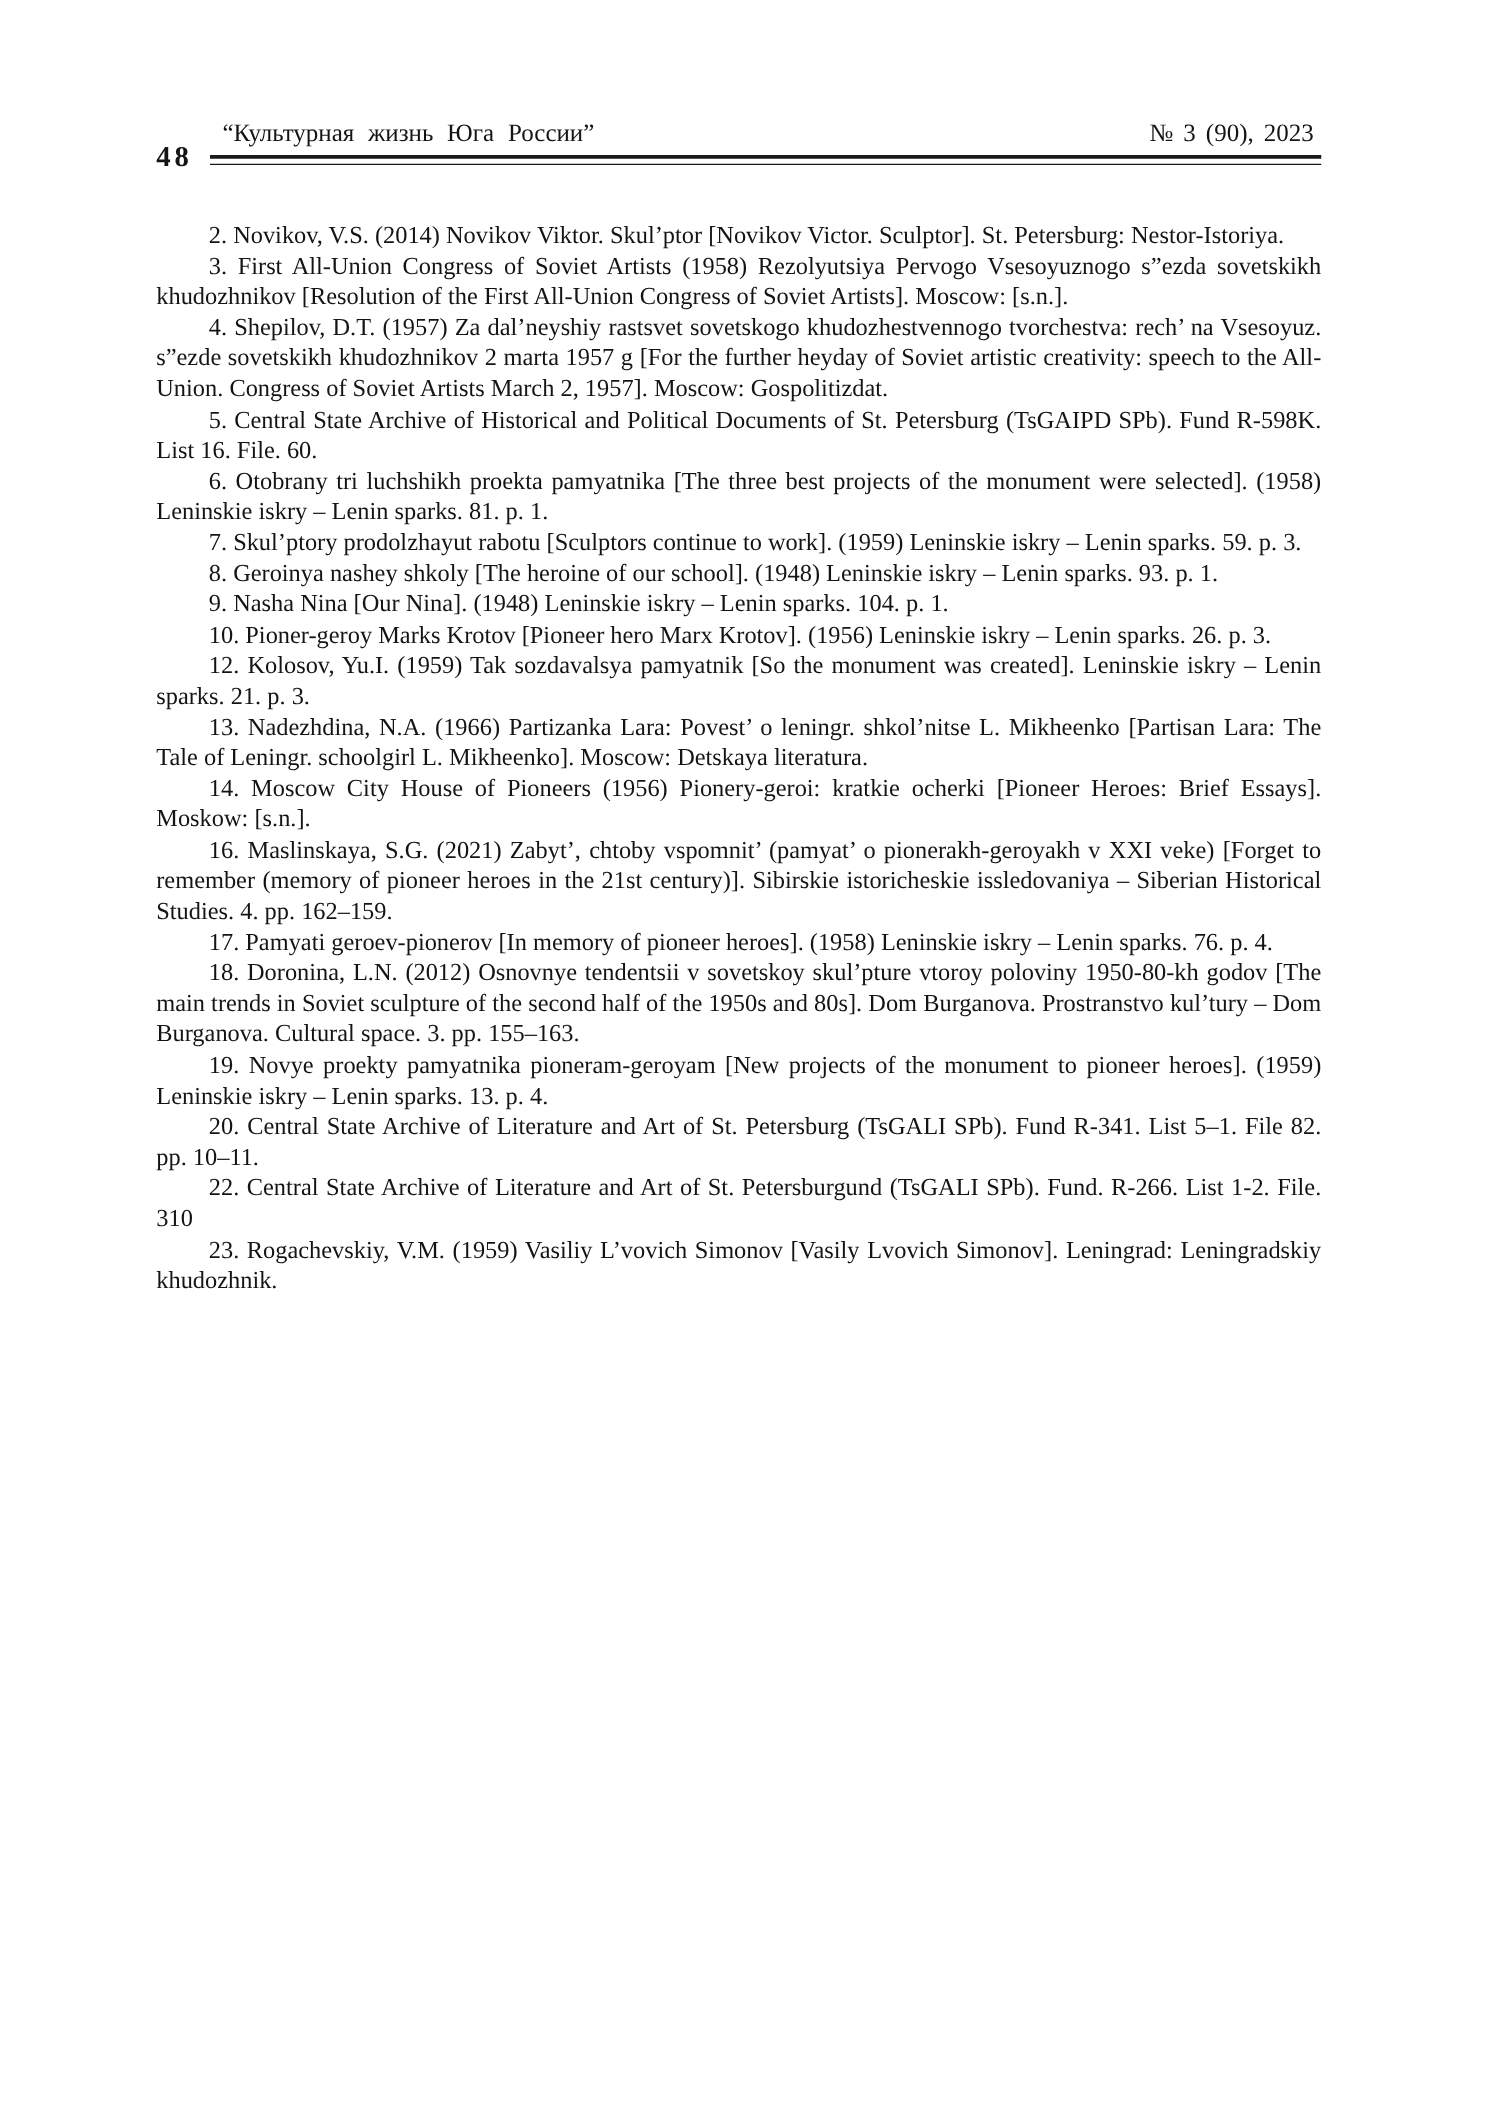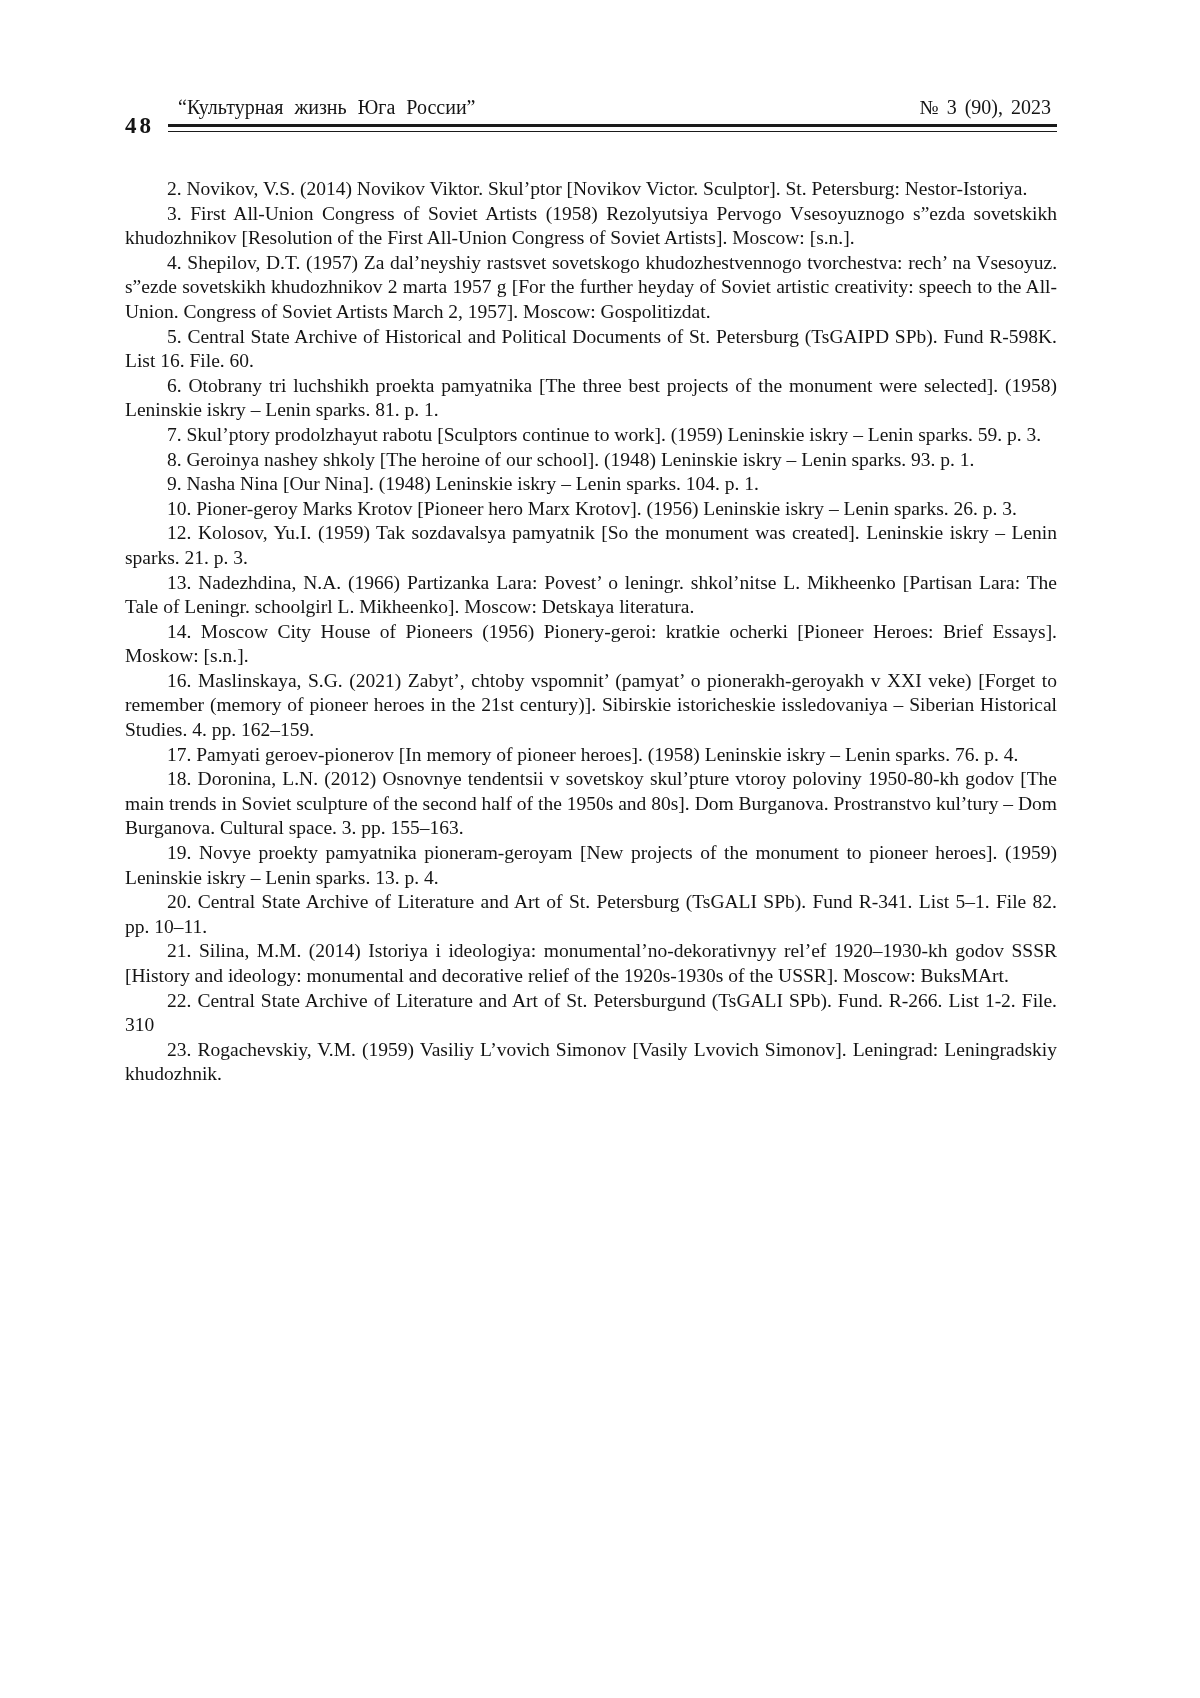--- a/index.html
+++ b/index.html
@@ -97,19 +97,18 @@
         <p class="ref"><span class="rm">9. Nasha Nina [Our Nina]. (1948) </span><span class="it">Leninskie iskry – Lenin sparks</span><span class="rm">. 104. p. 1.</span></p>
         <p class="ref"><span class="rm">10. Pioner-geroy Marks Krotov [Pioneer hero Marx Krotov]. (1956) </span><span class="it">Leninskie iskry – Lenin sparks</span><span class="rm">. 26. p. 3.</span></p>
         <p class="ref"><span class="rm">12. Kolosov, Yu.I. (1959) Tak sozdavalsya pamyatnik [So the monument was created]. </span><span class="it">Leninskie iskry – Lenin sparks</span><span class="rm">. 21. p. 3.</span></p>
         <p class="ref"><span class="rm">13. Nadezhdina, N.A. (1966) </span><span class="it">Partizanka Lara: Povest’ o leningr. shkol’nitse L. Mikheenko</span><span class="rm"> [Partisan Lara: The Tale of Leningr. schoolgirl L. Mikheenko]. Moscow: Detskaya literatura.</span></p>
         <p class="ref"><span class="rm">14. Moscow City House of Pioneers (1956) </span><span class="it">Pionery-geroi: kratkie ocherki</span><span class="rm"> [Pioneer Heroes: Brief Essays]. Moskow: [s.n.].</span></p>
         <p class="ref"><span class="rm">16. Maslinskaya, S.G. (2021) Zabyt’, chtoby vspomnit’ (pamyat’ o pionerakh-geroyakh v XXI veke) [Forget to remember (memory of pioneer heroes in the 21st century)]. </span><span class="it">Sibirskie istoricheskie issledovaniya – Siberian Historical Studies</span><span class="rm">. 4. pp. 162–159.</span></p>
         <p class="ref"><span class="rm">17. </span><span class="it">Pamyati geroev-pionerov</span><span class="rm"> [In memory of pioneer heroes]. (1958) </span><span class="it">Leninskie iskry – Lenin sparks</span><span class="rm">. 76. p. 4.</span></p>
         <p class="ref"><span class="rm">18. Doronina, L.N. (2012) Osnovnye tendentsii v sovetskoy skul’pture vtoroy poloviny 1950-80-kh godov [The main trends in Soviet sculpture of the second half of the 1950s and 80s]. </span><span class="it">Dom Burganova. Prostranstvo kul’tury – Dom Burganova. Cultural space</span><span class="rm">. 3. pp. 155–163.</span></p>
         <p class="ref"><span class="rm">19. Novye proekty pamyatnika pioneram-geroyam [New projects of the monument to pioneer heroes]. (1959) </span><span class="it">Leninskie iskry – Lenin sparks</span><span class="rm">. 13. p. 4.</span></p>
         <p class="ref"><span class="rm">20. Central State Archive of Literature and Art of St. Petersburg (TsGALI SPb). Fund R-341. List 5–1. File 82. pp. 10–11.</span></p>
-        <p class="ref"><span class="rm">21. Silina, M.M. (2014) </span><span class="it">Istoriya i ideologiya: monumental’no-dekorativnyy rel’ef 1920–1930-kh godov SSSR</span><span class="rm"> [History and ideology: monumental and decorative relief of the 1920s-1930s of the USSR]. Moscow: BuksMArt.</span></p>
         <p class="ref"><span class="rm">22. Central State Archive of Literature and Art of St. Petersburgund (TsGALI SPb). Fund. R-266. List 1-2. File. 310</span></p>
         <p class="ref"><span class="rm">23. Rogachevskiy, V.M. (1959) </span><span class="it">Vasiliy L’vovich Simonov</span><span class="rm"> [Vasily Lvovich Simonov]. Leningrad: Leningradskiy khudozhnik.</span></p>
       </main>
 
   </div>
 </div>
 
 </body></html>

